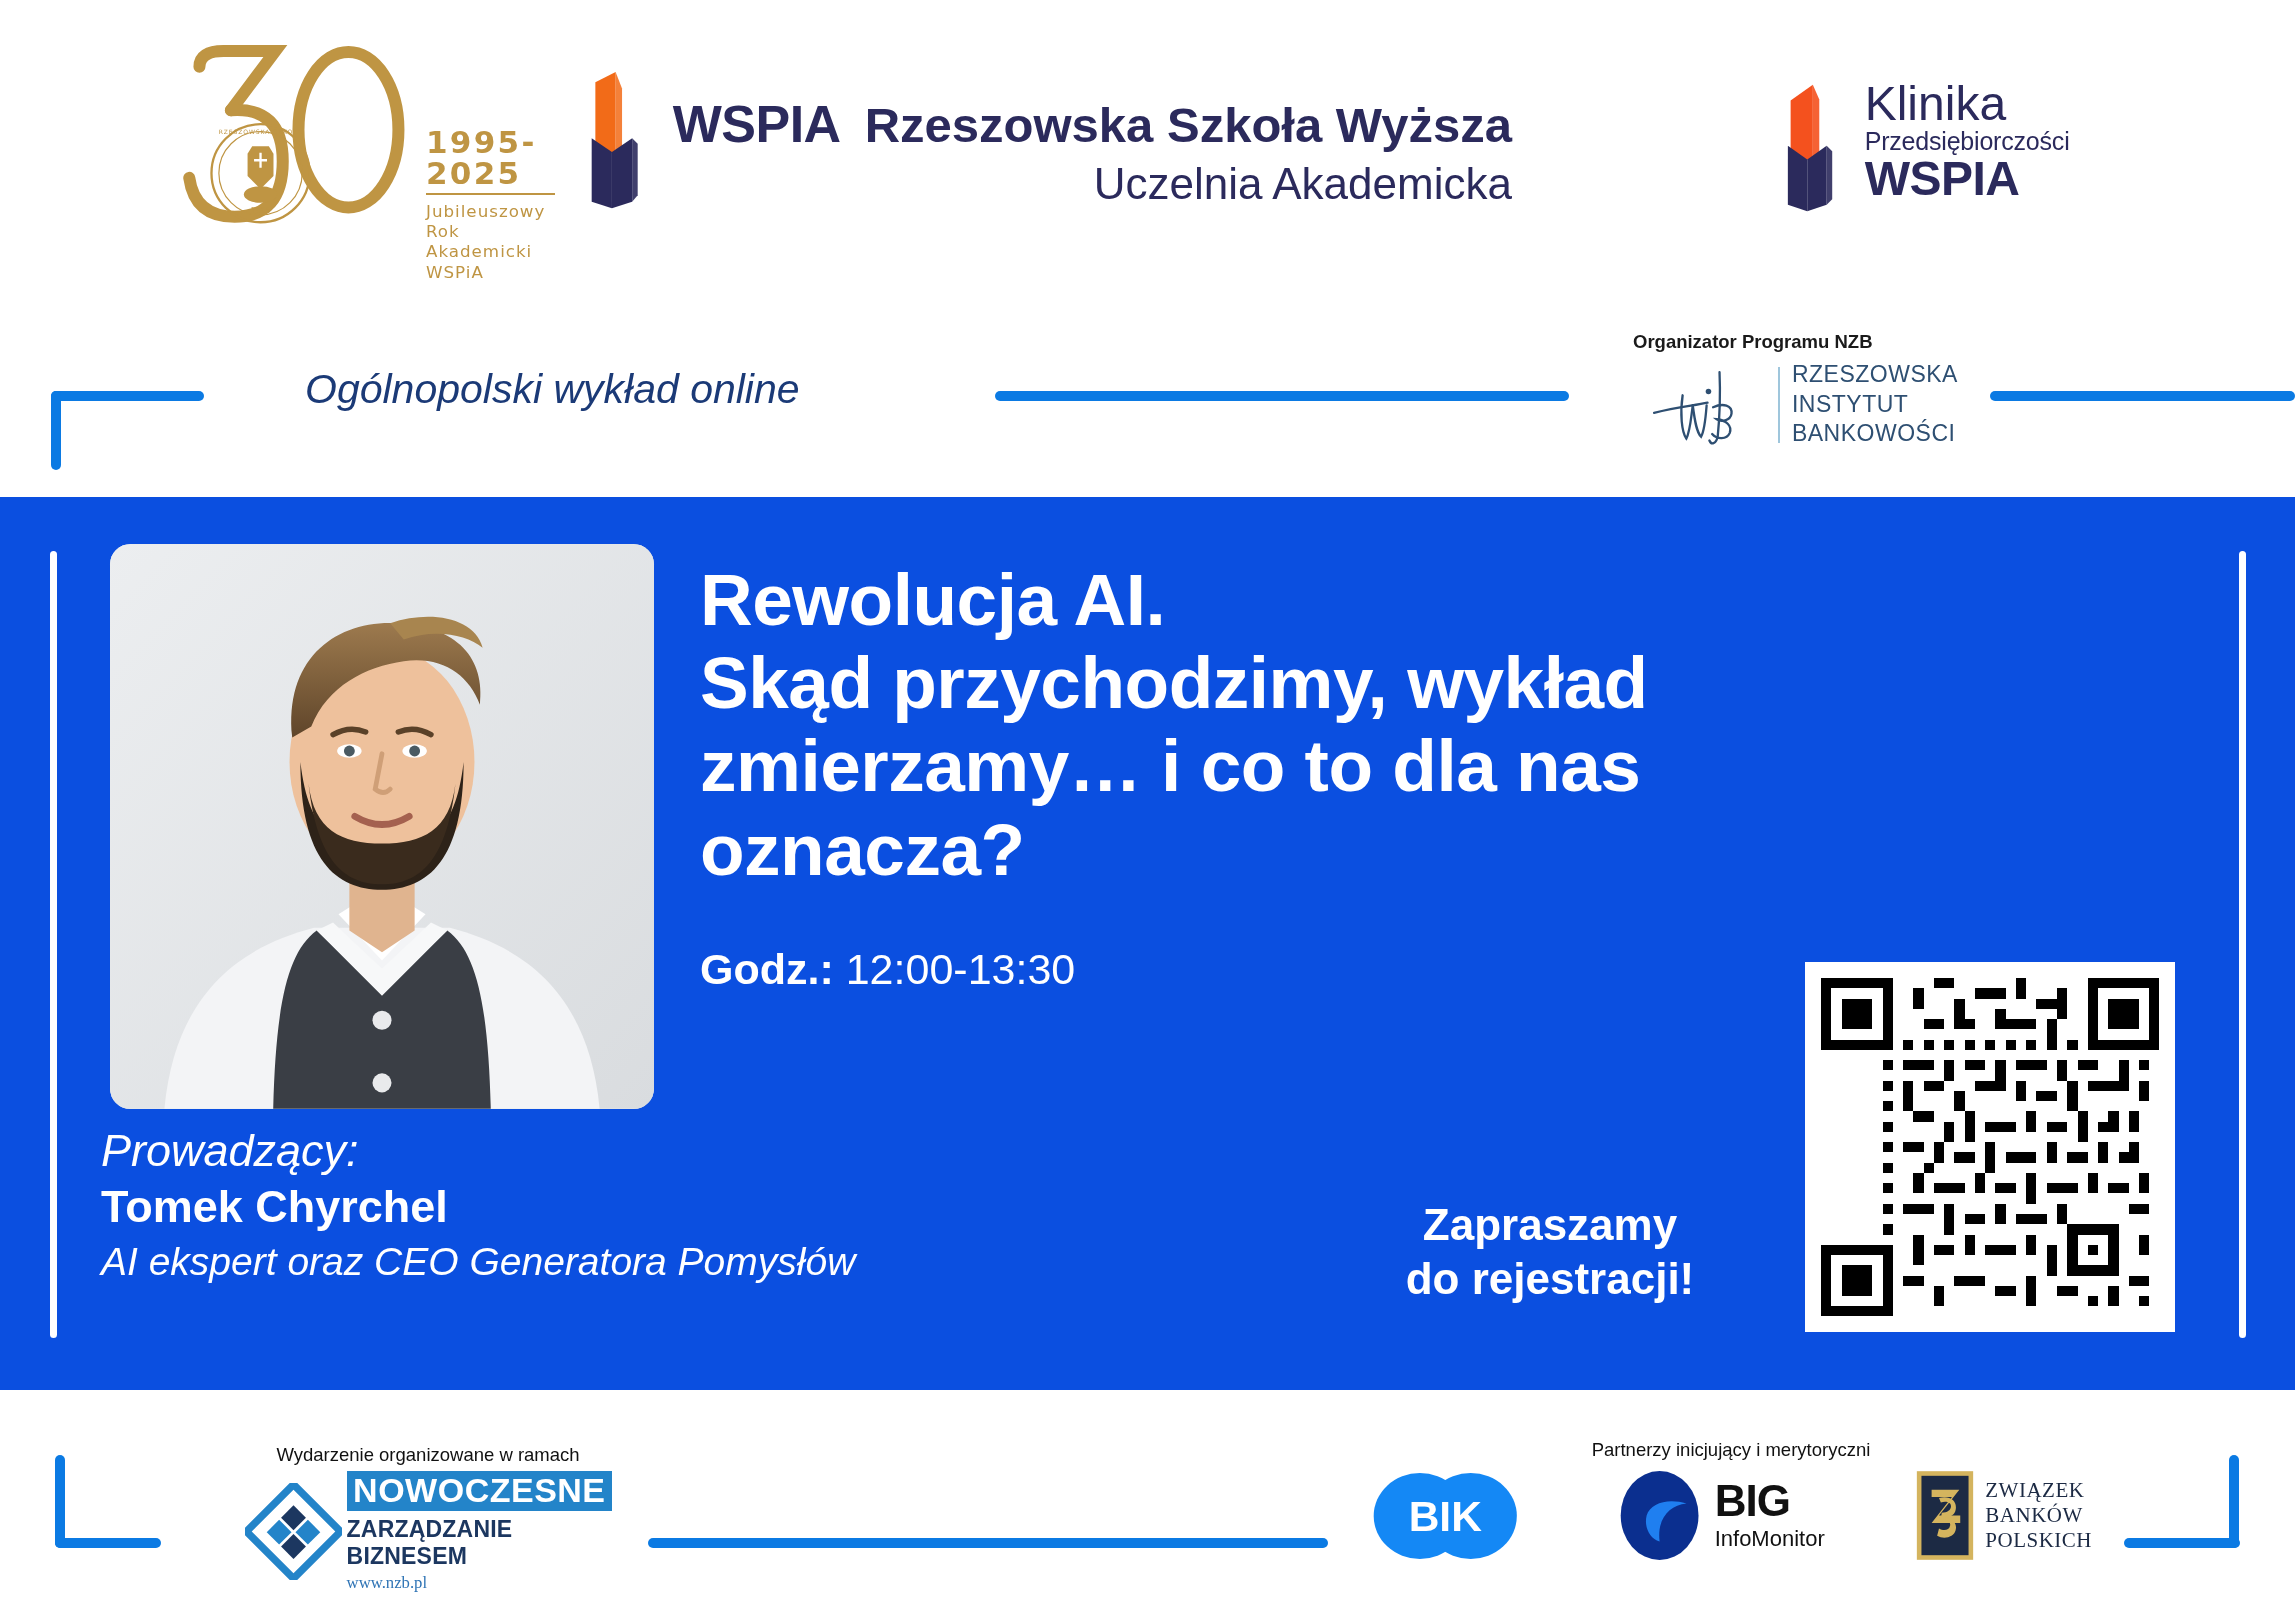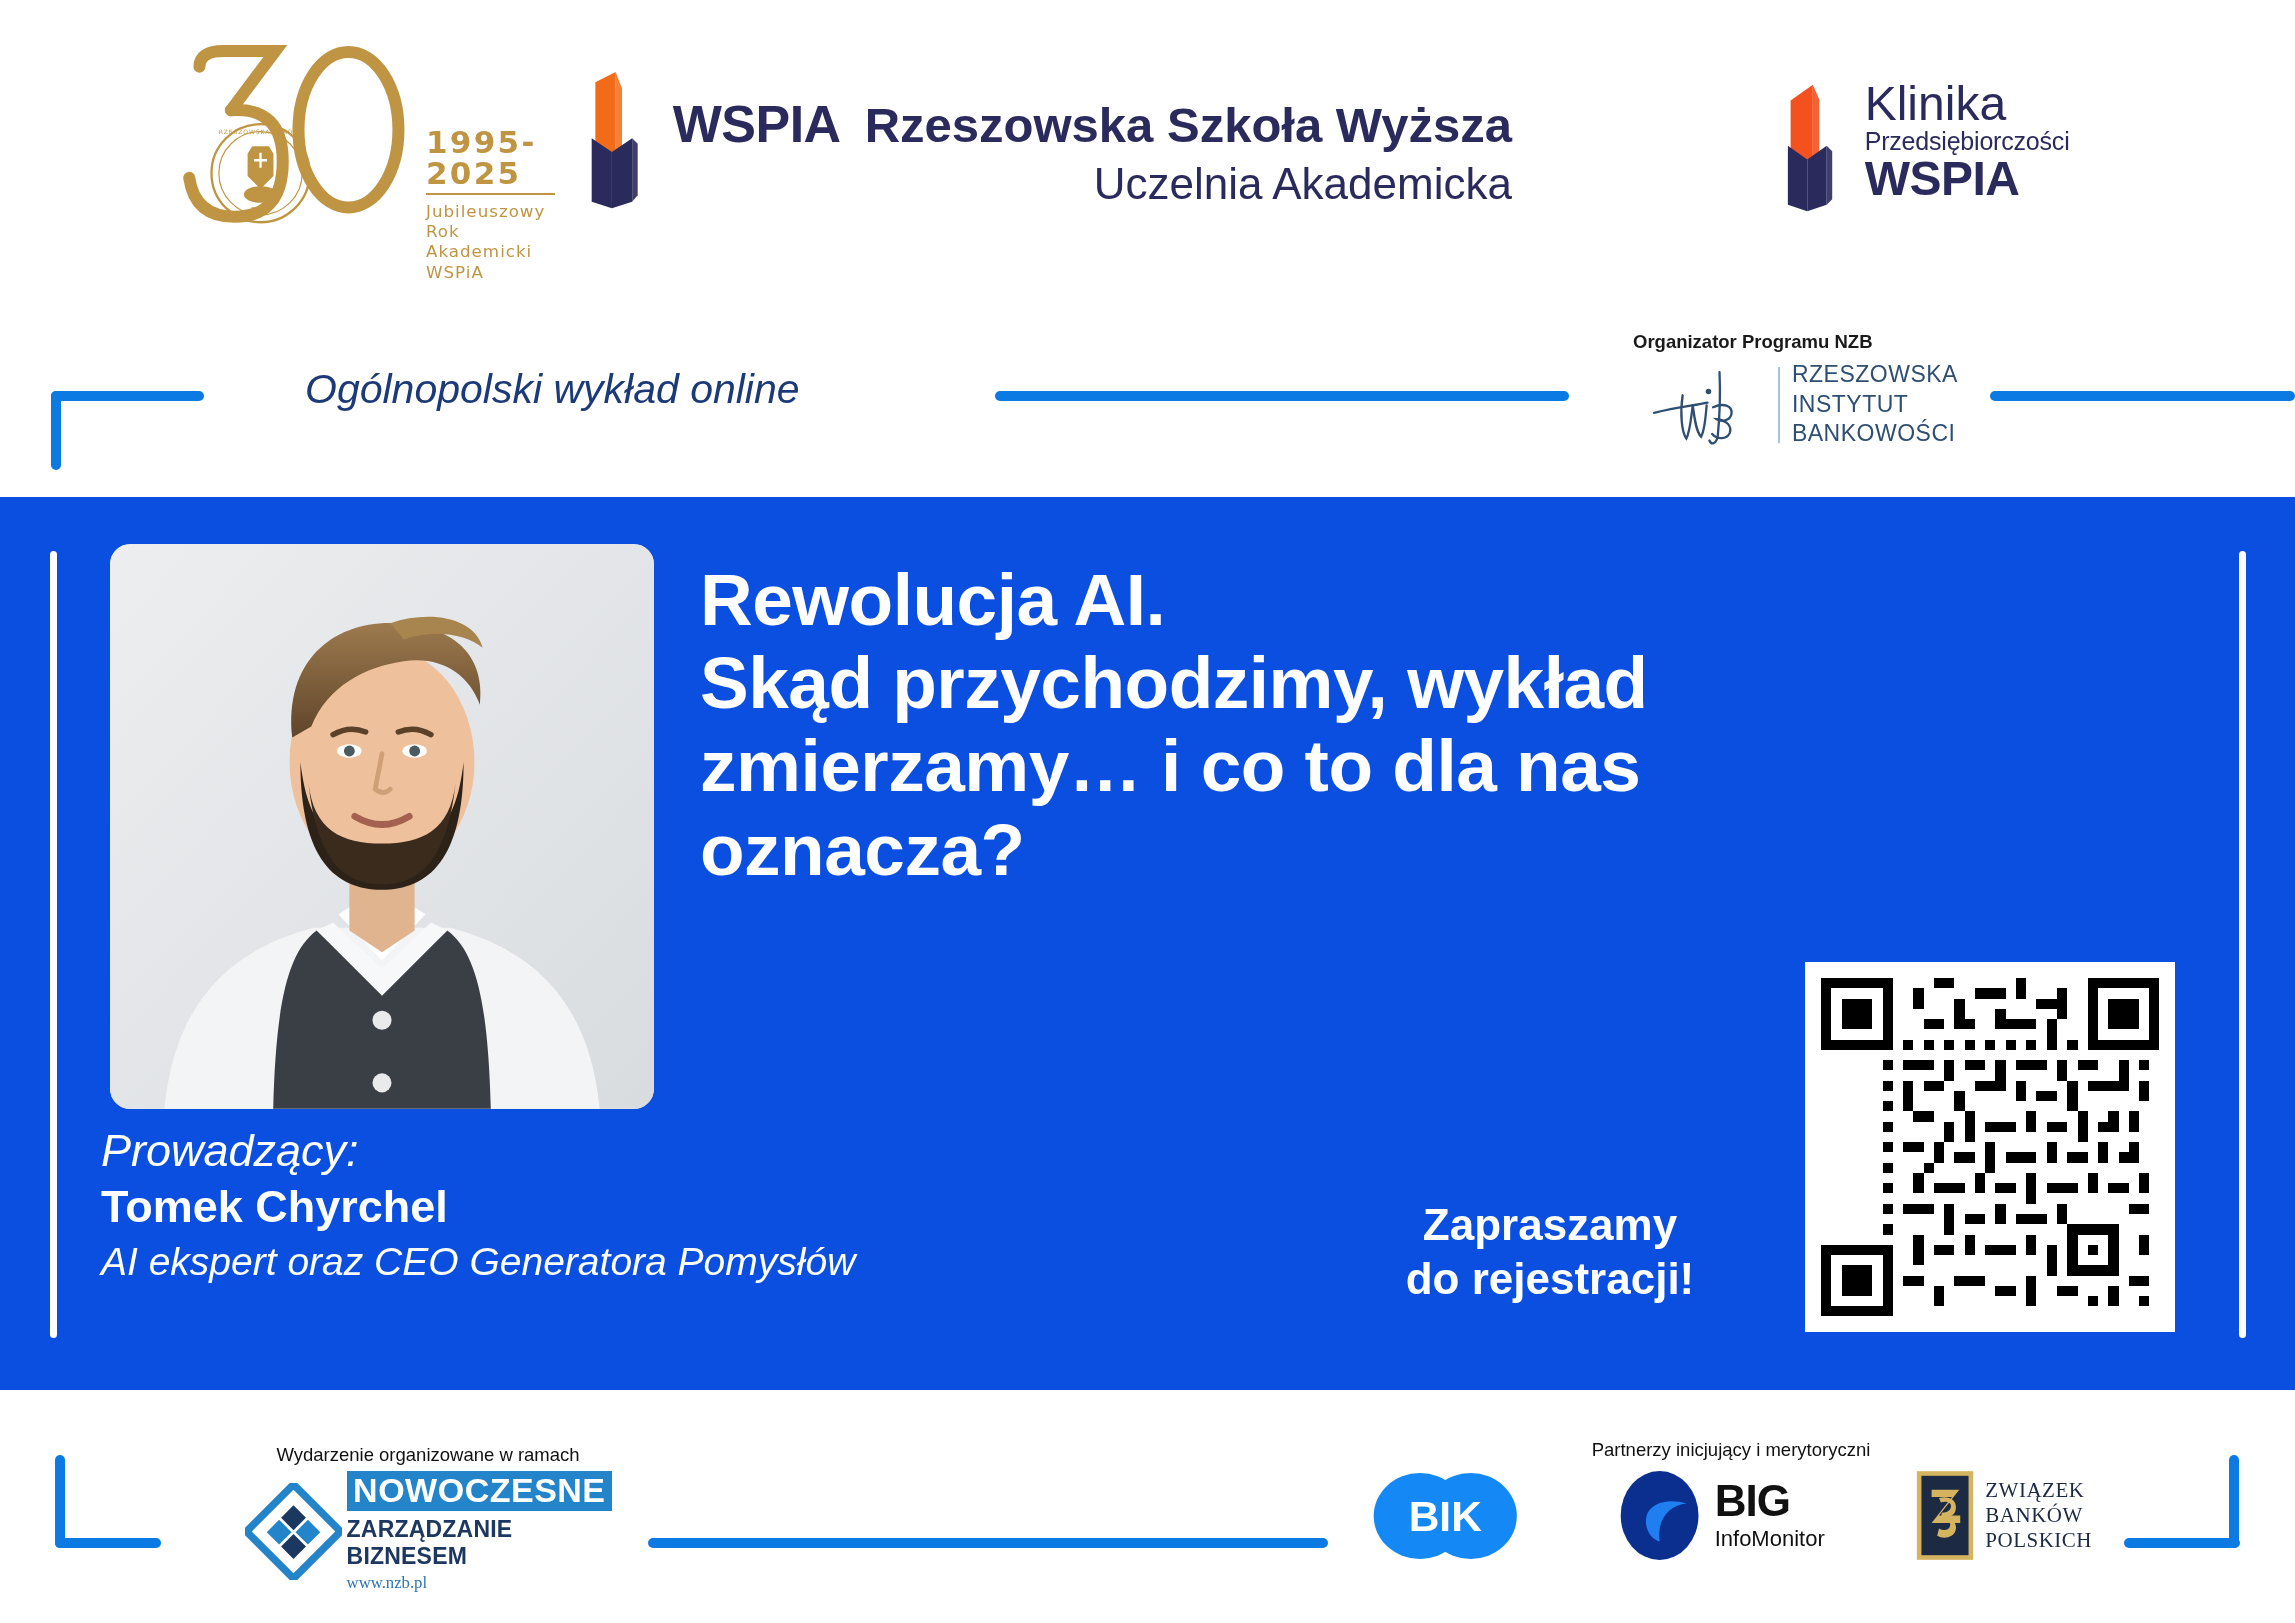--- a/index.html
+++ b/index.html
@@ -283,20 +283,24 @@
   </div>
 
   <div class="title">
     <div>Rewolucja AI.</div>
     <div>Skąd przychodzimy, wykład</div>
     <div>zmierzamy… i co to dla nas</div>
     <div>oznacza?</div>
   </div>
 
   <div class="meta">
+    <div class="meta-row">
+      <b>Godz.:</b>
+      <span>12:00-13:30</span>
+    </div>
   </div>
 
   <div class="speaker">
     <div class="sp-lead">Prowadzący:</div>
     <div class="sp-name">Tomek Chyrchel</div>
     <div class="sp-role">AI ekspert oraz CEO Generatora Pomysłów</div>
   </div>
 
   <div class="cta">
     <div>Zapraszamy</div>

